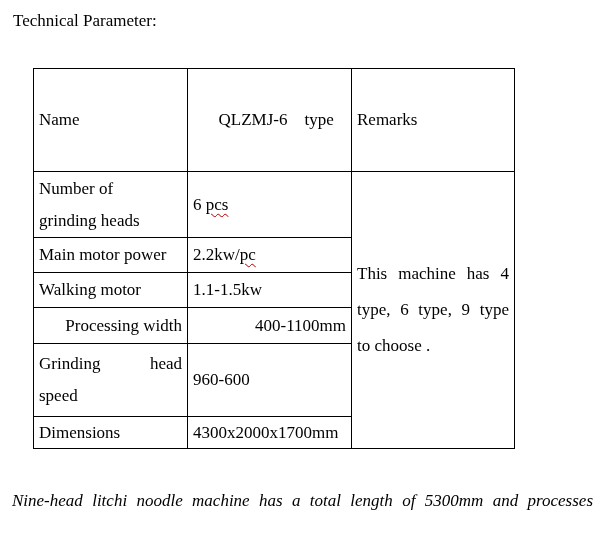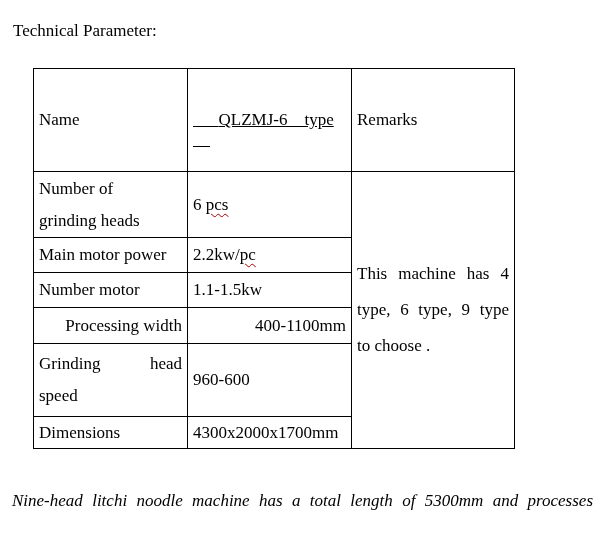--- a/index.html
+++ b/index.html
@@ -13,39 +13,39 @@
     position: relative;
     font-family: "Liberation Serif", serif;
     font-size: 17px;
     color: #000000;
     overflow: hidden;
   }
 
   .doc-title {
     position: absolute;
     left: 13px;
-    top: 20px;
+    top: 10px;
     line-height: 22px;
   }
 
   table.param-table {
     position: absolute;
     left: 33px;
     top: 68px;
     border-collapse: collapse;
     table-layout: fixed;
     width: 481px;
   }
   table.param-table td {
     border: 1px solid #000000;
     padding: 0 5px;
     vertical-align: middle;
     overflow: hidden;
   }
-  td.pre { white-space: pre-wrap; text-decoration: underline; }
+  td.pre { white-space: pre-wrap; }
 
   .ml { line-height: 32px; }            
 
   
   .jl {
     text-align: justify;
     text-align-last: justify;
   }
 
   td.remarks-cell {
@@ -117,21 +117,21 @@
     <td>
       <span>Main motor power</span>
     </td>
     <td>
       <span>2.2kw/</span><span class="sq">pc</span>
     </td>
   </tr>
 
   <tr style="height:35px;">
     <td>
-      <span>Number motor</span>
+      <span>Walking motor</span>
     </td>
     <td>
       <span>1.1-1.5kw</span>
     </td>
   </tr>
 
   <tr style="height:36px;text-align:right;">
     <td>
       <span>Processing width</span>
     </td>

